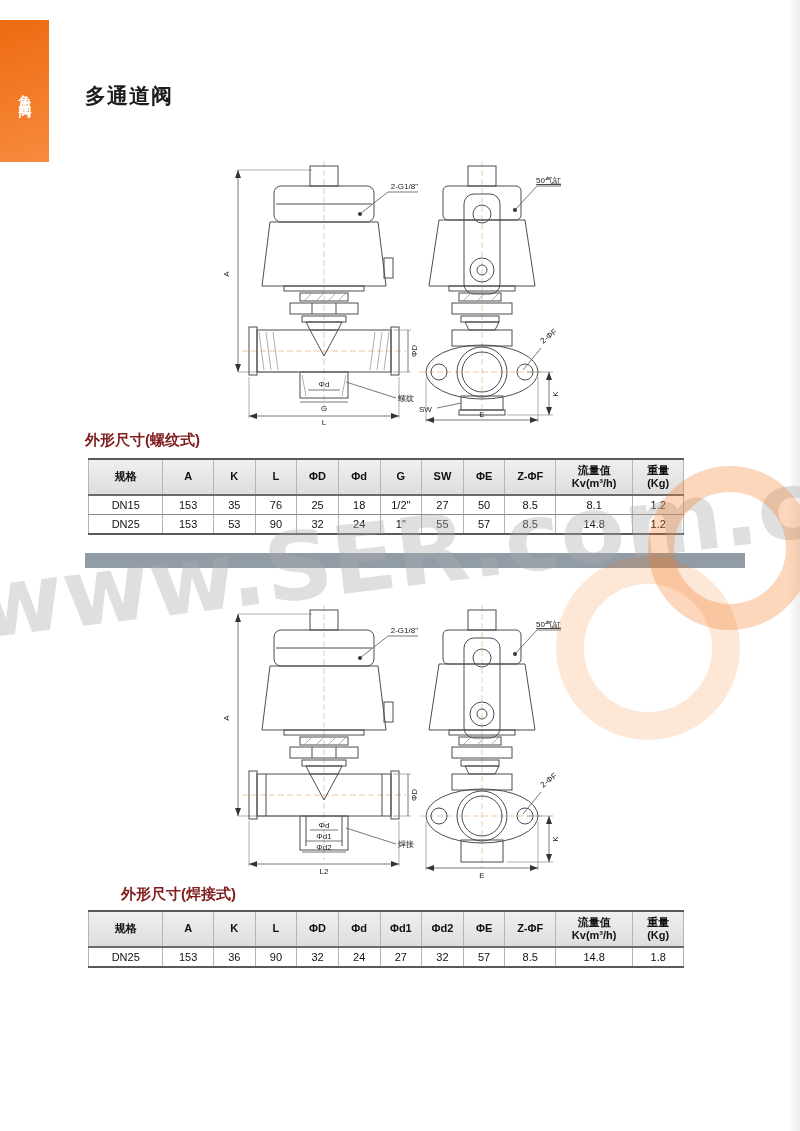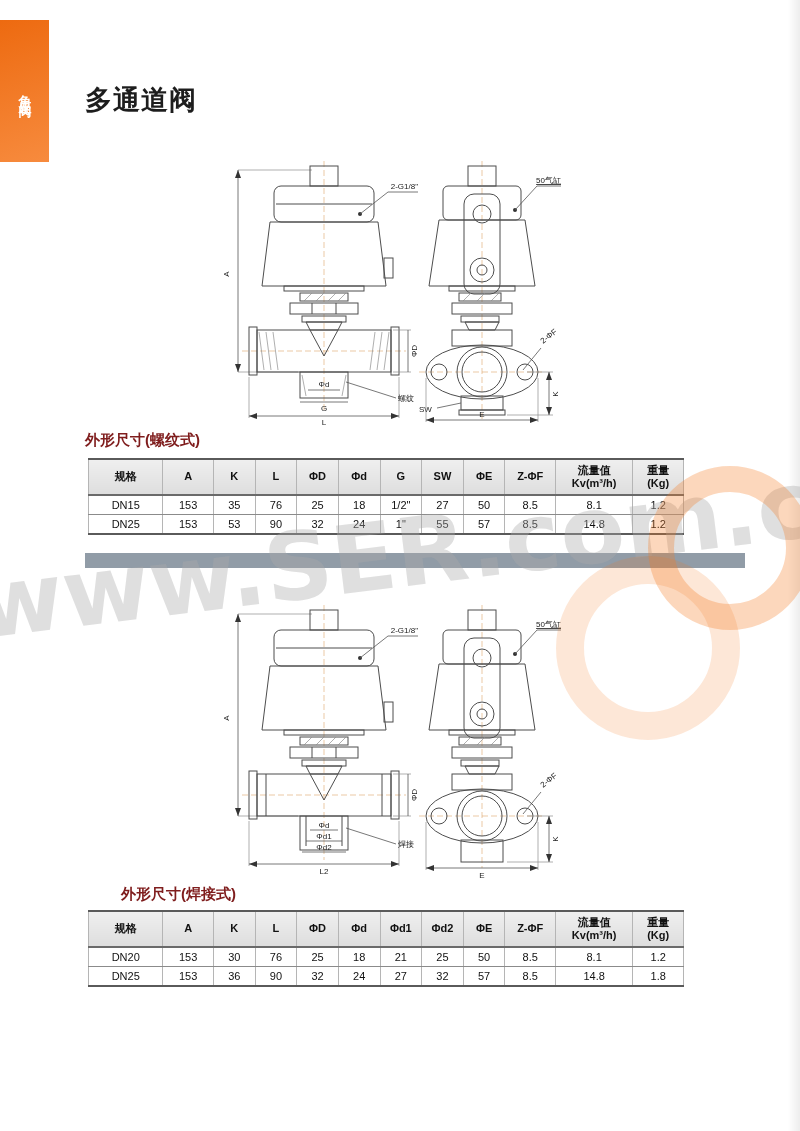--- a/index.html
+++ b/index.html
@@ -4,21 +4,21 @@
 <style>
   html,body{margin:0;padding:0;background:#fff;}
   .page{position:relative;width:800px;height:1131px;background:#ffffff;overflow:hidden;
         font-family:"Liberation Sans","DejaVu Sans",sans-serif;color:#222;}
   .edge-shade{position:absolute;right:0;top:0;width:12px;height:100%;
         background:linear-gradient(to right,rgba(0,0,0,0),rgba(0,0,0,0.07));}
   .tab{position:absolute;left:0;top:20px;width:49px;height:142px;
         background:linear-gradient(160deg,#ed6a10,#f78b3e);display:flex;align-items:center;justify-content:center;}
   .tab span{writing-mode:vertical-rl;text-orientation:upright;color:#fff;font-size:13px;
         font-weight:bold;letter-spacing:5px;}
-  .title{position:absolute;left:85px;top:82px;font-size:27px;font-weight:bold;color:#1d1d1d;letter-spacing:1px;}
+  .title{position:absolute;left:85px;top:82px;font-size:21px;font-weight:bold;color:#1d1d1d;letter-spacing:1px;}
   .sec-heading{position:absolute;font-size:15px;font-weight:bold;color:#7f1d1d;}
   .h1{left:85px;top:431px;} .h2{left:85px;top:885px;margin-left:36px;}
   .spec-table{position:absolute;left:88px;width:596px;border-collapse:collapse;table-layout:fixed;
         background:#fff;border-top:2px solid #5a5a5a;border-bottom:2px solid #5a5a5a;
         border-left:1px solid #b9b9b9;border-right:1px solid #b9b9b9;z-index:1;}
   .t1{top:458px;} .t2{top:910px;}
   .spec-table th{background:linear-gradient(#efefef,#dedede);border:1px solid #b5b5b5;
         border-bottom:2px solid #6a6a6a;font-size:11px;font-weight:bold;color:#111;
         height:32px;padding:1px 0;white-space:pre-line;line-height:1.2;}
   .spec-table td{border:1px solid #b5b5b5;border-bottom:1px solid #8b8b8b;text-align:center;
@@ -376,34 +376,20 @@
           <th>ΦE</th>
           <th>Z-ΦF</th>
           <th>流量值
 Kv(m³/h)</th>
           <th>重量
 (Kg)</th>
         </tr>
       </thead>
       <tbody>
         <tr>
-          <td>DN20</td>
-          <td>153</td>
-          <td>30</td>
-          <td>76</td>
-          <td>25</td>
-          <td>18</td>
-          <td>21</td>
-          <td>25</td>
-          <td>50</td>
-          <td>8.5</td>
-          <td>8.1</td>
-          <td>1.2</td>
-        </tr>
-        <tr>
           <td>DN25</td>
           <td>153</td>
           <td>36</td>
           <td>90</td>
           <td>32</td>
           <td>24</td>
           <td>27</td>
           <td>32</td>
           <td>57</td>
           <td>8.5</td>

